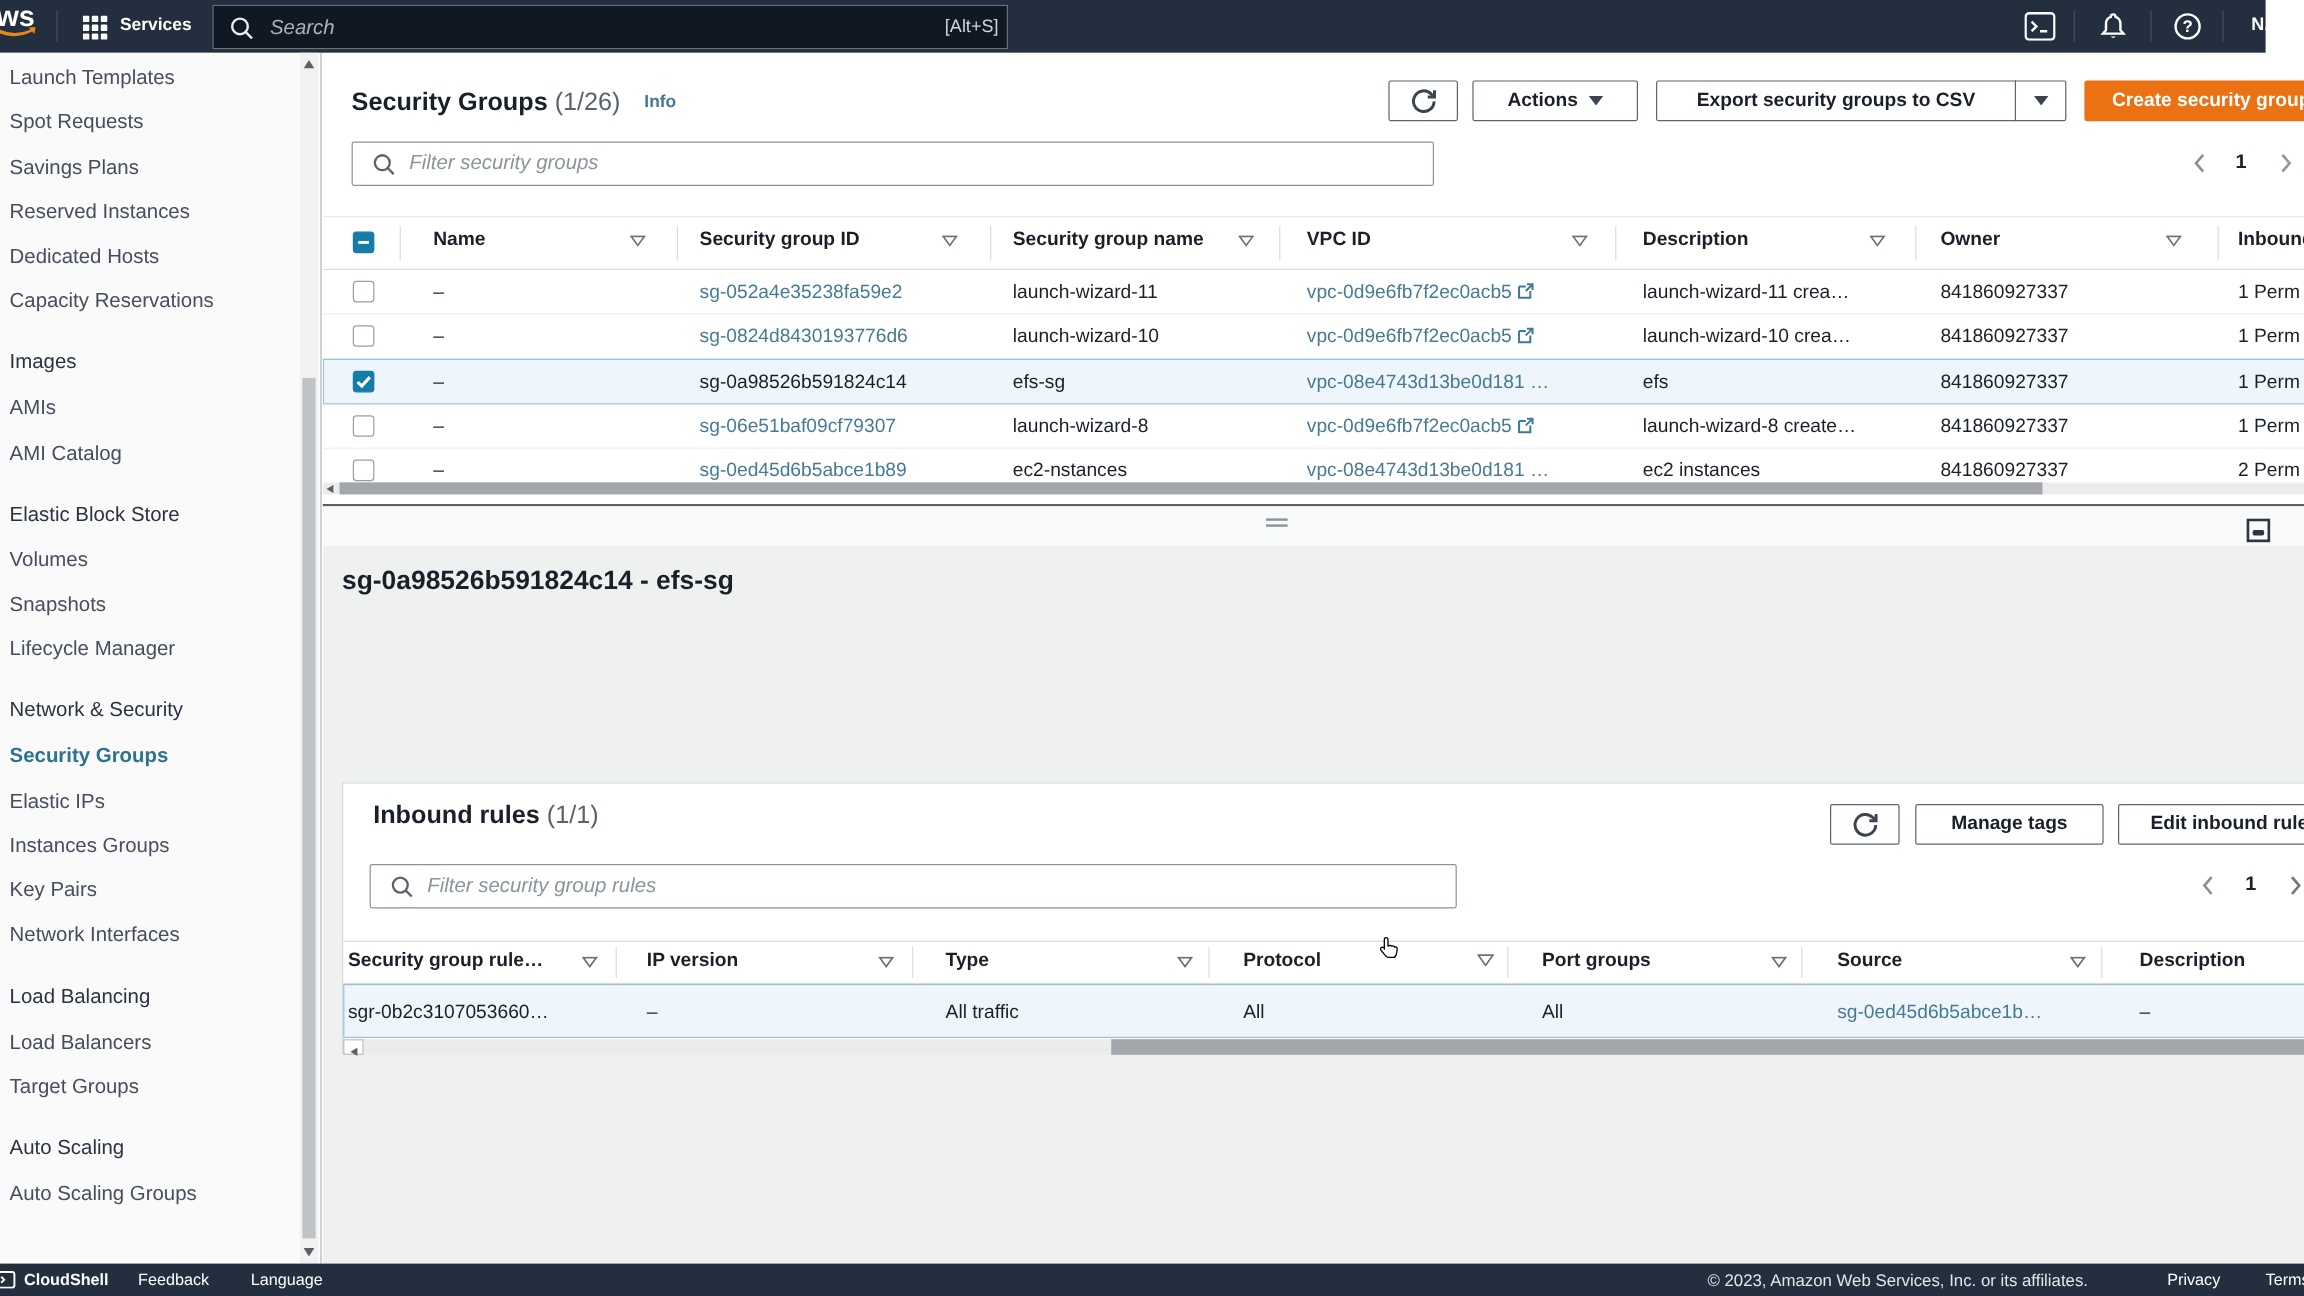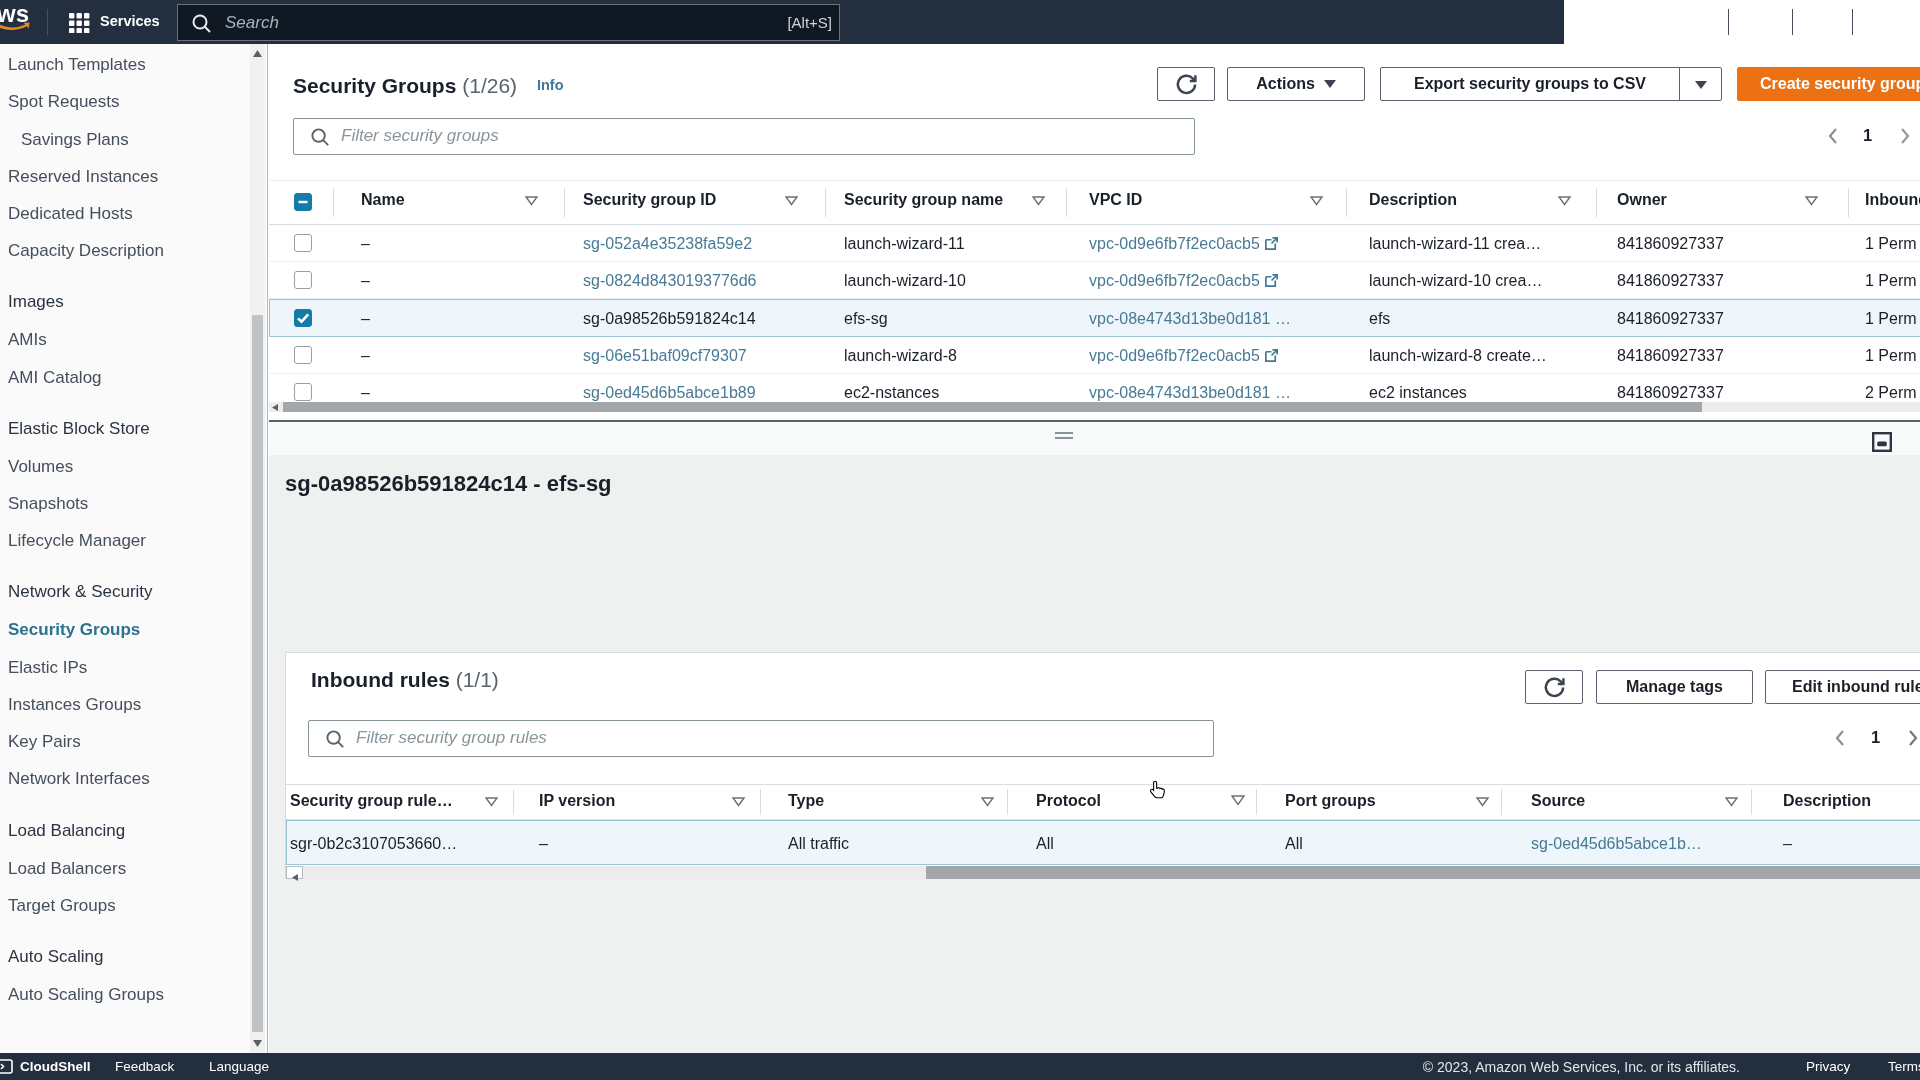--- a/index.html
+++ b/index.html
@@ -2,21 +2,21 @@
 <html><head>
 <meta charset="utf-8">
 <style>
 * { margin:0; padding:0; box-sizing:border-box; }
 html,body { width:1920px; height:1080px; overflow:hidden; }
 body { font-family:"Liberation Sans", sans-serif; background:#fff; color:#1a2029; }
 #page { position:relative; width:1920px; height:1080px; overflow:hidden; }
 .abs { position:absolute; }
 
 
-#topbar { position:absolute; left:0; top:0; width:1564px; height:44px; background:#232f3e; }
+#topbar { position:absolute; left:0; top:0; width:1888px; height:44px; background:#232f3e; }
 #topbar .sep { position:absolute; top:9px; width:1px; height:26px; background:#46505c; }
 #logo { position:absolute; left:0px; top:4px; }
 #svc-grid { position:absolute; left:69px; top:13px; }
 #svc-txt { position:absolute; left:100px; top:13px; color:#fff; font-size:14.5px; font-weight:700; }
 #searchbox { position:absolute; left:177px; top:4px; width:663px; height:37px; background:#101823; border:1px solid #687078; }
 #searchbox .mag { position:absolute; left:13px; top:8px; }
 #searchbox .ph { position:absolute; left:47px; top:8px; font-size:17px; font-style:italic; color:#a8b2bc; }
 #searchbox .alt { position:absolute; right:7px; top:9px; font-size:15px; color:#cfd5db; }
 .topicon { position:absolute; top:10px; }
 #region-txt { position:absolute; left:1876px; top:12px; color:#fff; font-size:15px; font-weight:700; white-space:nowrap; }
@@ -93,24 +93,24 @@
     </svg>
     <svg class="topicon" style="left:1811px;" width="24" height="24" viewBox="0 0 24 24">
       <circle cx="12" cy="12" r="10" fill="none" stroke="#fff" stroke-width="2"></circle>
       <text x="12" y="17" text-anchor="middle" font-family="Liberation Sans" font-size="14" font-weight="700" fill="#fff">?</text>
     </svg>
     <div id="region-txt">N. Virgini</div>
   </div>
   <div id="sidebar">
     <div class="item" style="top:11px;">Launch Templates</div>
     <div class="item" style="top:48px;">Spot Requests</div>
-    <div class="item" style="top:86px;margin-left:13px;">Savings Plans</div>
+    <div class="item" style="top:86px;">Savings Plans</div>
     <div class="item" style="top:123px;">Reserved Instances</div>
     <div class="item" style="top:160px;">Dedicated Hosts</div>
-    <div class="item" style="top:197px;">Capacity Description</div>
+    <div class="item" style="top:197px;">Capacity Reservations</div>
     <div class="item hdr" style="top:248px;">Images</div>
     <div class="item" style="top:286px;">AMIs</div>
     <div class="item" style="top:324px;">AMI Catalog</div>
     <div class="item hdr" style="top:375px;">Elastic Block Store</div>
     <div class="item" style="top:413px;">Volumes</div>
     <div class="item" style="top:450px;">Snapshots</div>
     <div class="item" style="top:487px;">Lifecycle Manager</div>
     <div class="item hdr" style="top:538px;">Network &amp; Security</div>
     <div class="item active" style="top:576px;">Security Groups</div>
     <div class="item" style="top:614px;">Elastic IPs</div>

